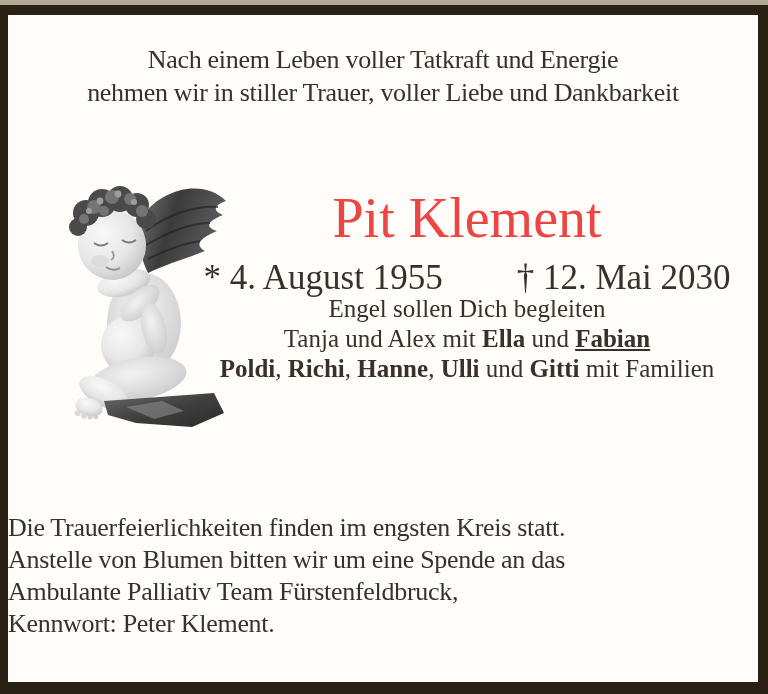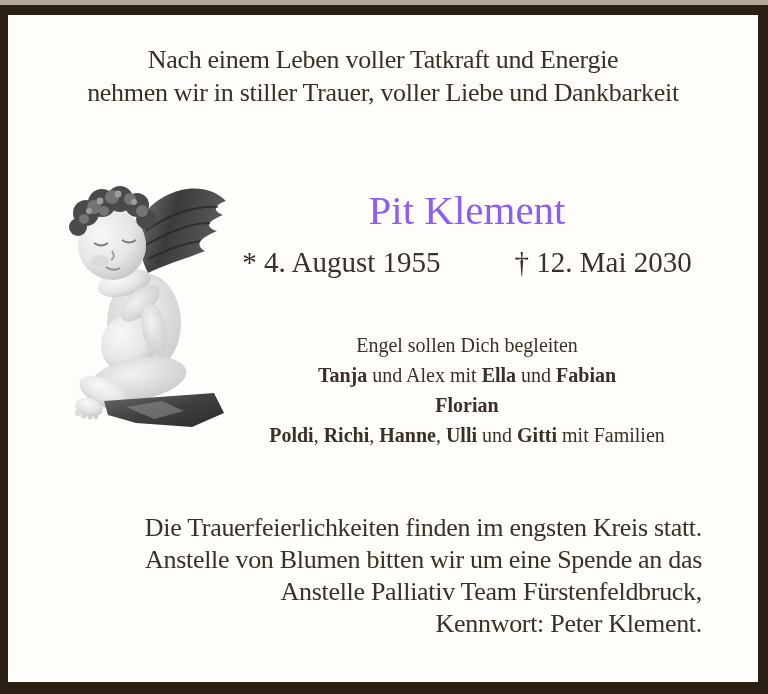--- a/index.html
+++ b/index.html
@@ -19,32 +19,32 @@
     position: absolute; top: 28px; left: 0; width: 750px;
     text-align: center; font-size: 26px; line-height: 33px; letter-spacing: -0.3px;
   }
   .intro div { white-space: nowrap; }
   .angel-wrap { position: absolute; left: 34px; top: 146px; width: 196px; height: 272px; }
   .maincol {
     position: absolute; left: 168px; top: 146px; width: 582px;
     text-align: center;
   }
   .name {
-    margin-top: 28px; font-size: 41px; line-height: 1.05; color: #8b5cf6;
+    margin-top: 28px; font-size: 56px; line-height: 1.05; color: #ef4444;
     white-space: nowrap;
   }
   .dates {
-    margin-top: 14px; font-size: 29px; line-height: 32px;
+    margin-top: 14px; font-size: 35px; line-height: 32px;
     display: flex; justify-content: center; gap: 74px; white-space: nowrap;
   }
-  .epitaph-block { margin-top: 52px; font-size: 20px; line-height: 30px; }
+  .epitaph-block { font-size: 25px; line-height: 30px; }
   .epitaph-block div { white-space: nowrap; }
   .closing {
     position: absolute; top: 497px; left: 0; width: 694px;
-    text-align: right; font-size: 26px; line-height: 32px; letter-spacing: -0.3px;
+    text-align: left; font-size: 26px; line-height: 32px; letter-spacing: -0.3px;
   }
   .closing div { white-space: nowrap; }
 </style>
 </head>
 <body>
 
 <div class="canvas">
   <div class="frame">
     <div class="page">
 
@@ -143,28 +143,27 @@
       </div>
 
       <div class="maincol">
         <div class="name">Pit Klement</div>
         <div class="dates">
           <span>* 4. August 1955</span>
           <span>† 12. Mai 2030</span>
         </div>
         <div class="epitaph-block">
           <div>Engel sollen Dich begleiten</div>
-          <div><span style="font-weight: bold;">Tanja</span><span> und </span><span style="font-weight: normal;">Alex</span><span> mit </span><span style="font-weight: bold;">Ella</span><span> und </span><span style="font-weight: bold;">Fabian</span></div>
-          <div><span style="font-weight: bold;">Florian</span></div>
+          <div><span style="font-weight: normal;">Tanja</span><span> und </span><span style="font-weight: normal;">Alex</span><span> mit </span><span style="font-weight: bold;">Ella</span><span> und </span><span style="font-weight: bold; text-decoration: underline;">Fabian</span></div>
           <div><span style="font-weight: bold;">Poldi</span><span>, </span><span style="font-weight: bold; text-align: center;">Richi</span><span>, </span><span style="font-weight: bold;">Hanne</span><span>, </span><span style="font-weight: bold;">Ulli</span><span> und </span><span style="font-weight: bold;">Gitti</span><span> mit Familien</span></div>
         </div>
       </div>
 
       <div class="closing">
         <div>Die Trauerfeierlichkeiten finden im engsten Kreis statt.</div>
         <div>Anstelle von Blumen bitten wir um eine Spende an das</div>
-        <div>Anstelle Palliativ Team Fürstenfeldbruck,</div>
+        <div>Ambulante Palliativ Team Fürstenfeldbruck,</div>
         <div>Kennwort: Peter Klement.</div>
       </div>
 
     </div>
   </div>
 </div>
 
 </body></html>

